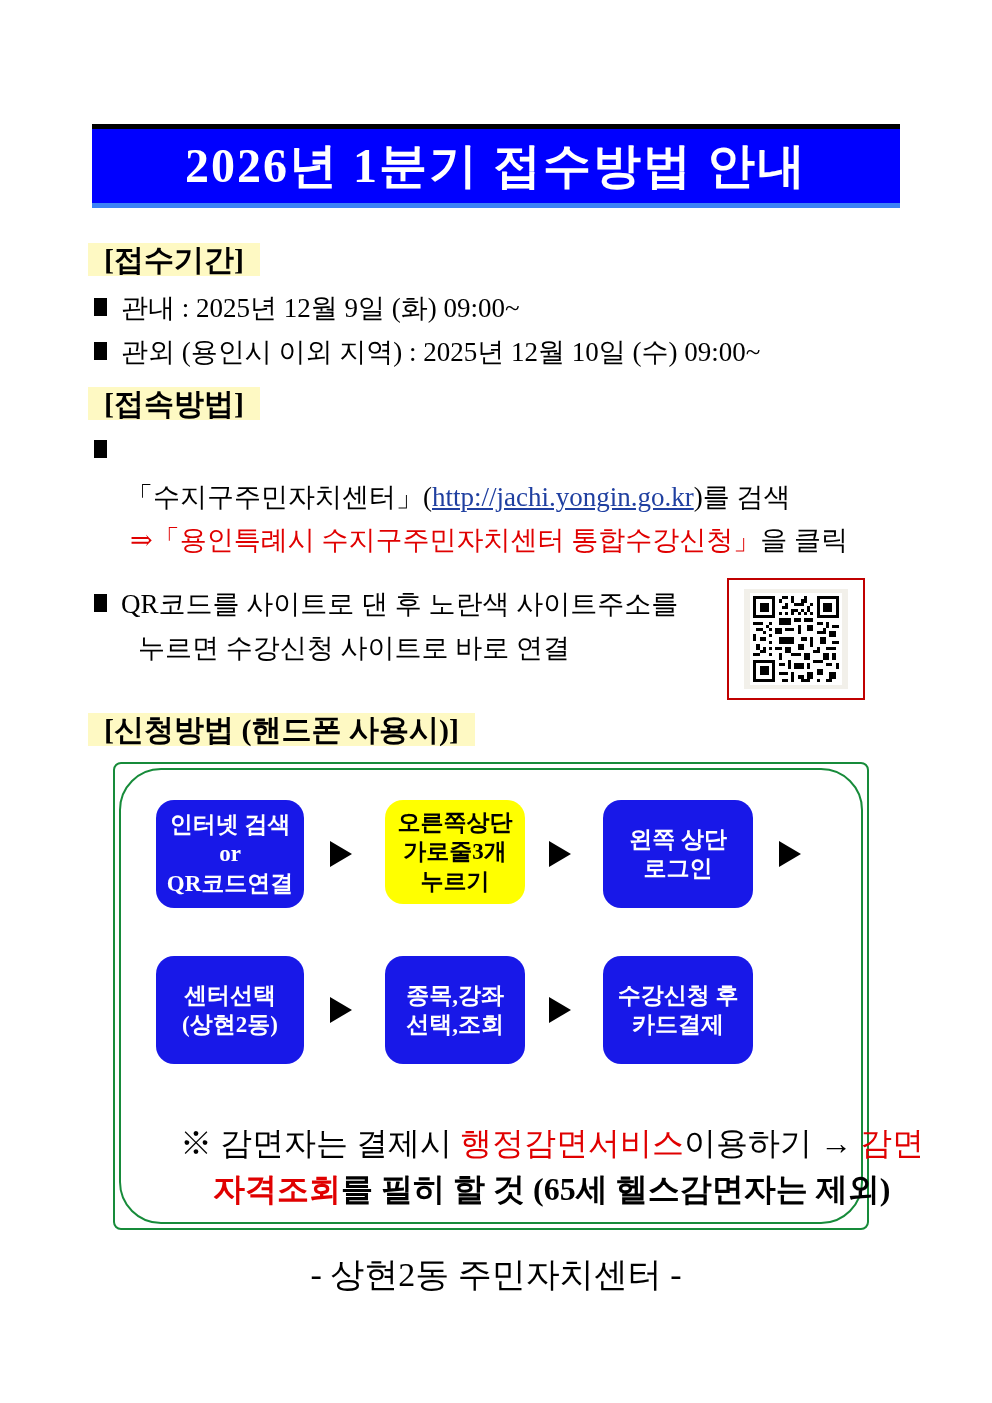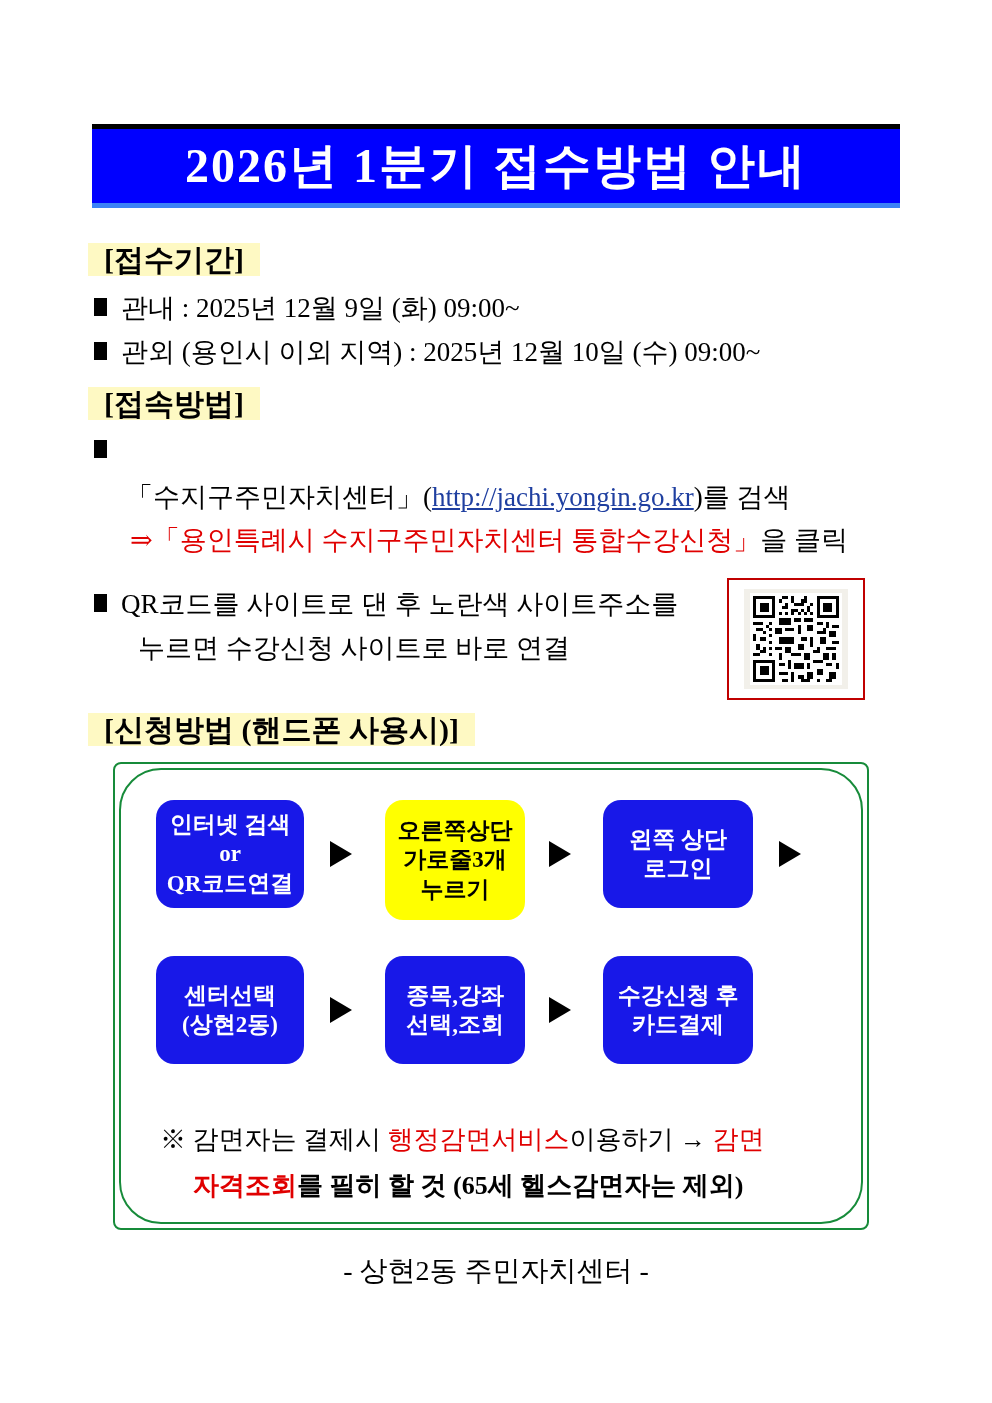--- a/index.html
+++ b/index.html
@@ -171,33 +171,34 @@
     width: 0;
     height: 0;
     border-top: 13px solid transparent;
     border-bottom: 13px solid transparent;
     border-left: 22px solid #000000;
   }
 
   
   .note-line {
     position: absolute;
-    font-size: 26px;
-    white-space: nowrap;
-    font-family: "Liberation Serif", "DejaVu Serif", serif;
+    font-size: 32px;
+    white-space: nowrap;
+    font-family: "Liberation Serif", "DejaVu Serif", serif;
+    margin-left: 20px;
   }
 
   
   .footer {
     position: absolute;
     left: 0;
     top: 1252px;
     width: 992px;
     text-align: center;
-    font-size: 28px;
+    font-size: 34px;
     font-family: "Liberation Serif", "DejaVu Serif", serif;
     white-space: nowrap;
   }
 </style>
 </head>
 <body>
 
 <div class="page">
 
   <div class="title-banner">
@@ -361,21 +362,21 @@
     <div class="flow-container-inner"></div>
 
     <div class="flow-box blue" style="left:41px; top:36px; width:148px; height:108px;">
       <span class="bl">인터넷 검색</span>
       <span class="bl">or</span>
       <span class="bl">QR코드연결</span>
     </div>
 
     <div class="arrow" style="left:215px; top:77px;"></div>
 
-    <div class="flow-box yellow" style="left:270px; top:36px; width:140px; height:120px;">
+    <div class="flow-box yellow" style="left:270px; top:36px; width:140px; height:104px;">
       <span class="bl">오른쪽상단</span>
       <span class="bl">가로줄3개</span>
       <span class="bl">누르기</span>
     </div>
 
     <div class="arrow" style="left:434px; top:77px;"></div>
 
     <div class="flow-box blue" style="left:488px; top:36px; width:150px; height:108px;">
       <span class="bl">왼쪽 상단</span>
       <span class="bl">로그인</span>

